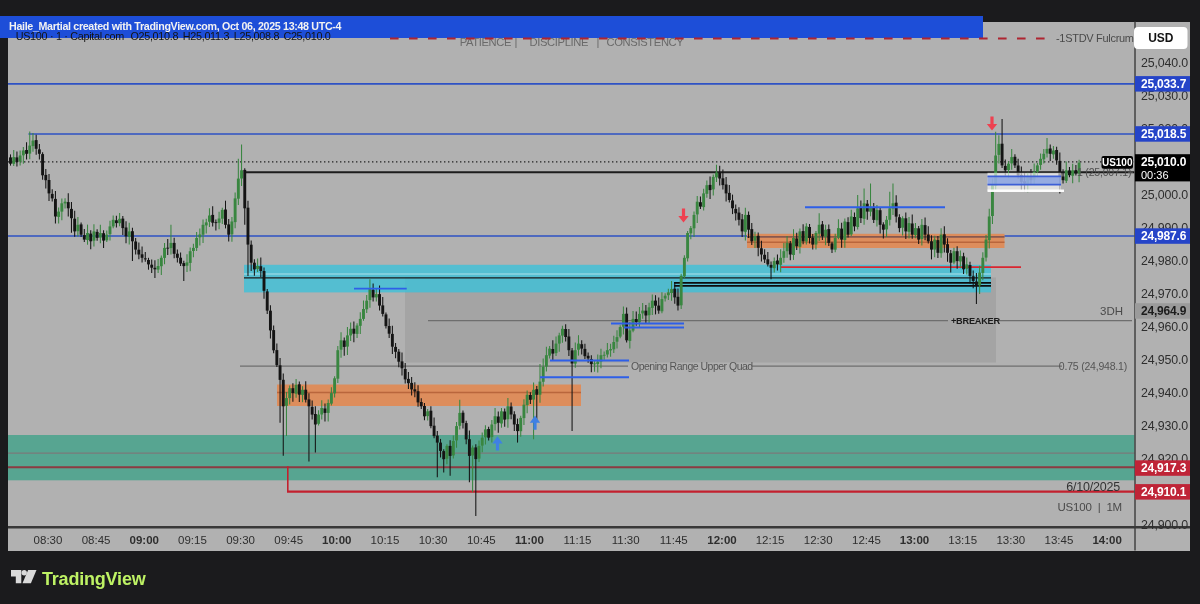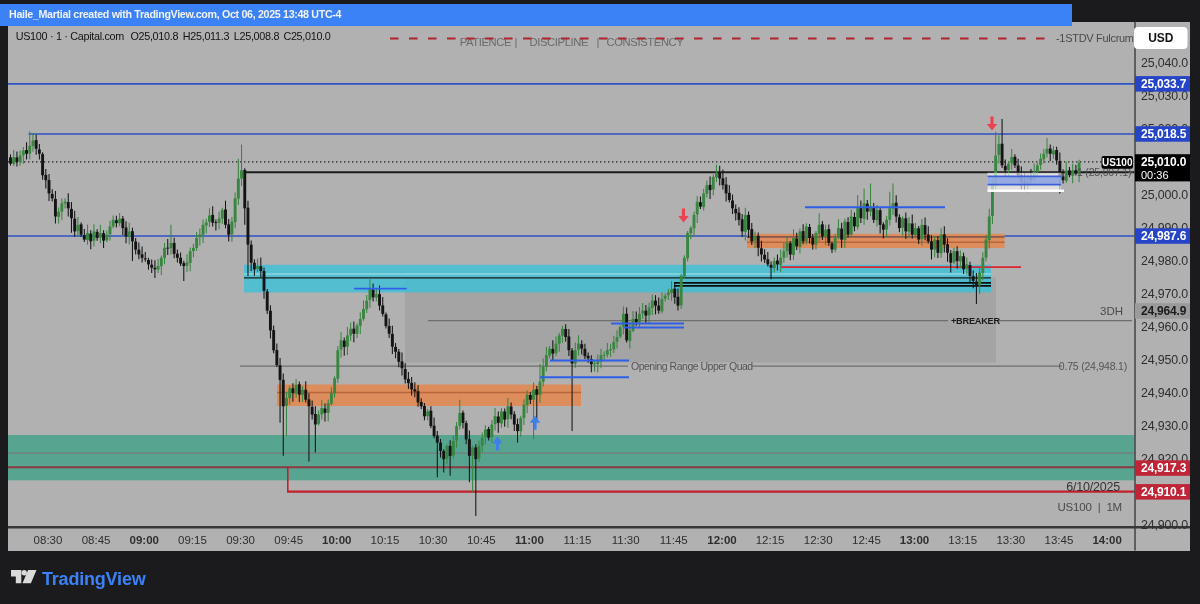--- a/index.html
+++ b/index.html
@@ -1,23 +1,23 @@
 <!DOCTYPE html>
 <html><head><meta charset="utf-8">
 <style>
 * { margin:0; padding:0; box-sizing:border-box; }
 html,body { width:1200px; height:604px; background:#1b1b1d; overflow:hidden;
   font-family:"Liberation Sans", sans-serif; }
-#hdr { position:absolute; left:0; top:4px; width:1072px; height:21.5px; background:#3b82f6; }
+#hdr { position:absolute; left:0; top:16px; width:983px; height:21.5px; background:#1d4ed8; }
 #hdr span { position:absolute; left:9px; top:4px; color:#f2f2f2; font-size:10.7px; font-weight:bold; letter-spacing:-0.33px; }
 #pane { position:absolute; left:8px; top:21.5px; width:1182px; height:529px; background:#b1b1b1; }
 #svg { position:absolute; left:0; top:0; }
 #foot { position:absolute; left:0; top:550.5px; width:1200px; height:53.5px; background:#1b1b1d; }
 #tvlogo { position:absolute; left:10.5px; top:570.4px; }
-#tvtext { position:absolute; left:42px; top:568.5px; color:#3b82f6; font-size:18px; font-weight:bold; letter-spacing:-0.2px; }
+#tvtext { position:absolute; left:42px; top:568.5px; color:#bef264; font-size:18px; font-weight:bold; letter-spacing:-0.2px; }
 </style></head>
 <body>
 <div id="pane"></div>
 <div id="hdr">
     <span>Haile_Martial created with TradingView.com, Oct 06, 2025 13:48 UTC-4</span>
   </div>
 <div id="svg"><svg width="1200" height="604" viewBox="0 0 1200 604">
 <defs>
         <clipPath id="pane">
           <rect x="8" y="21.5" width="1126.5" height="505.3"></rect>

